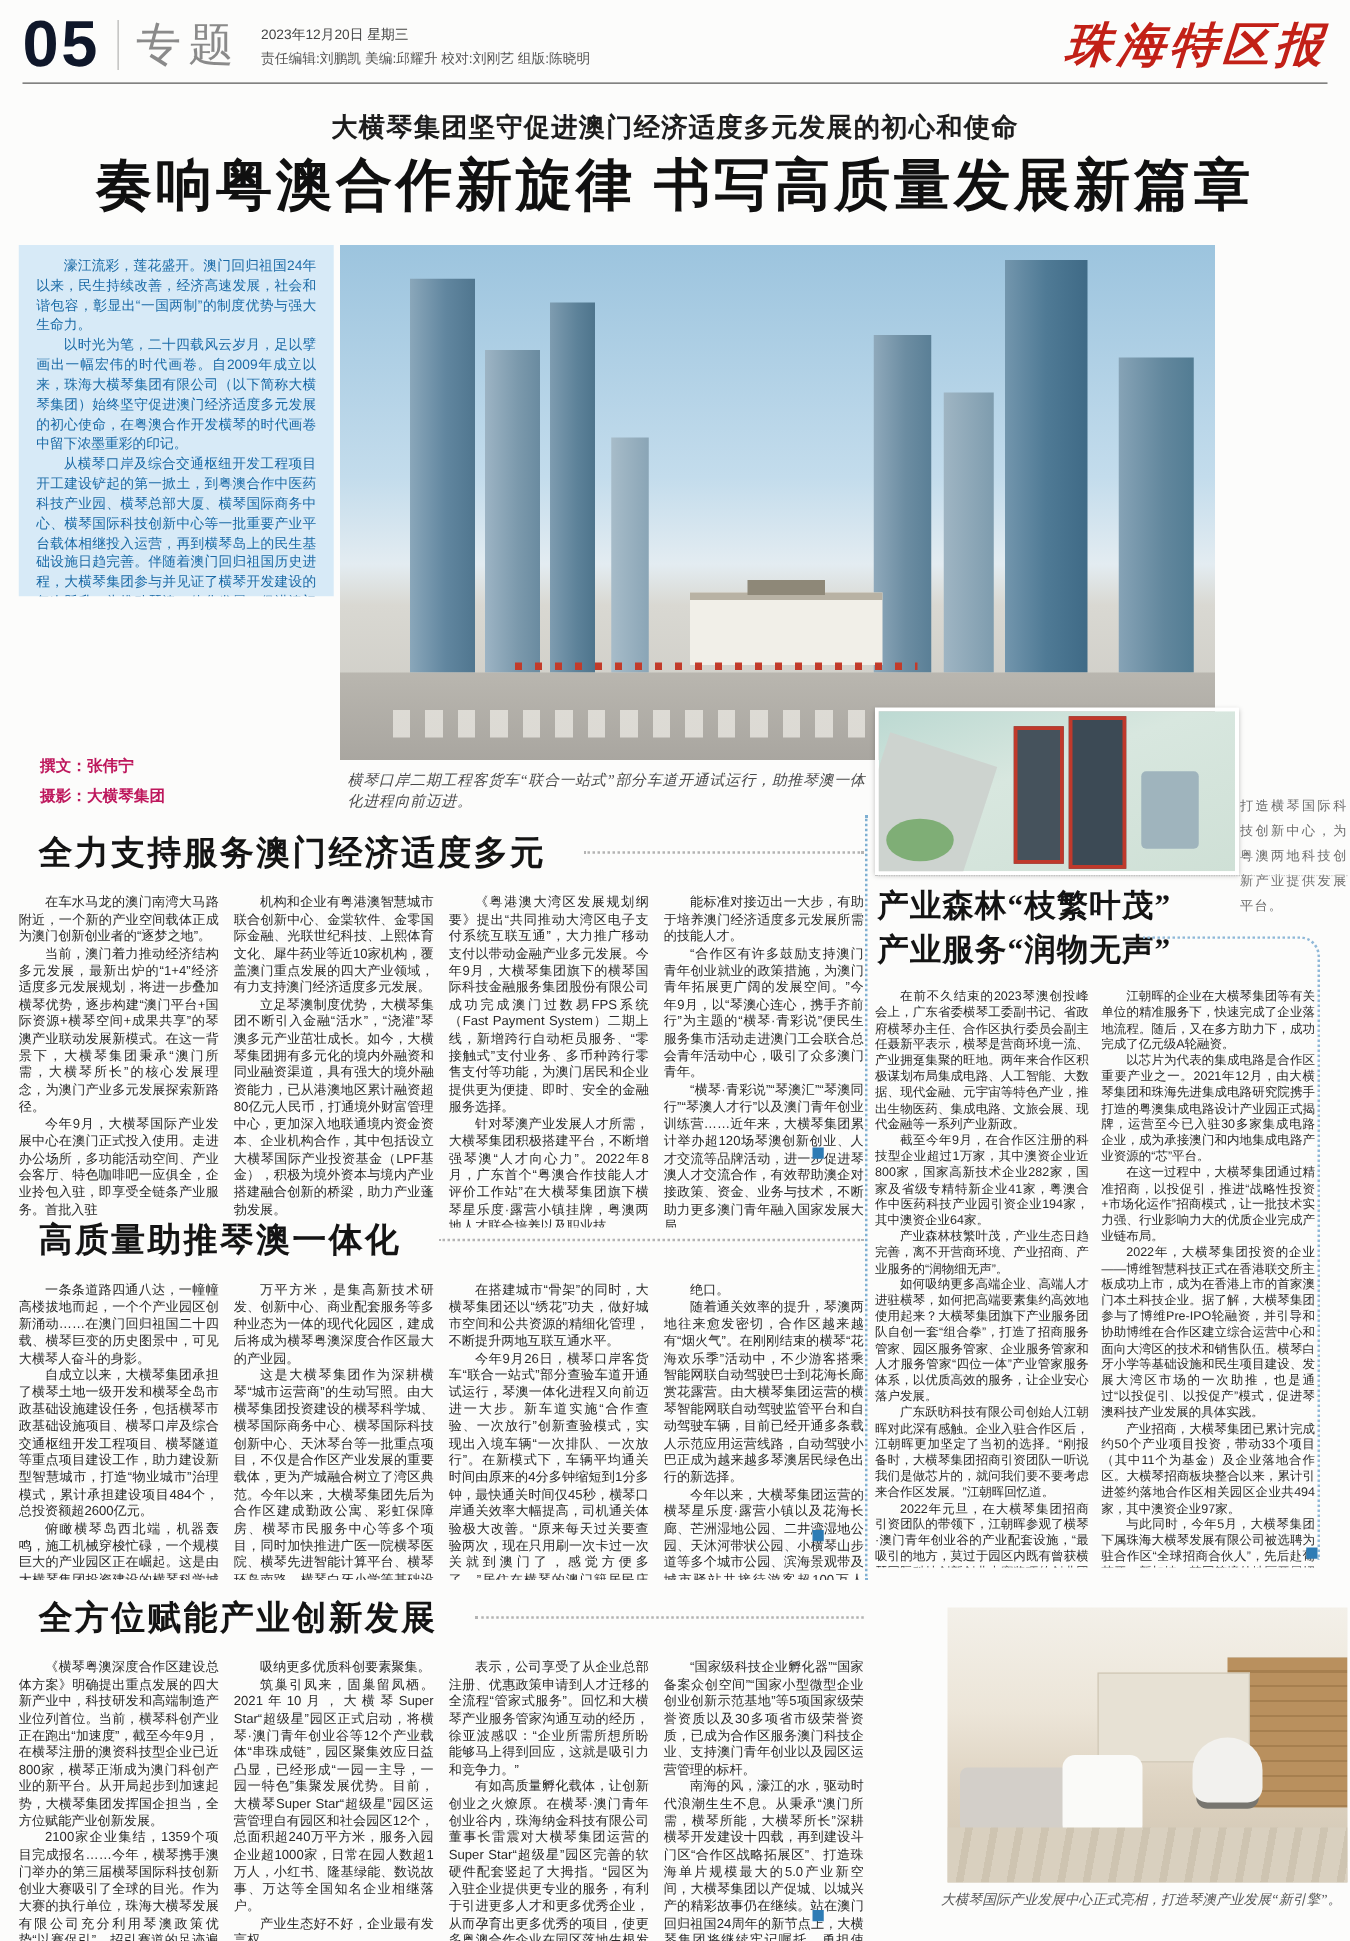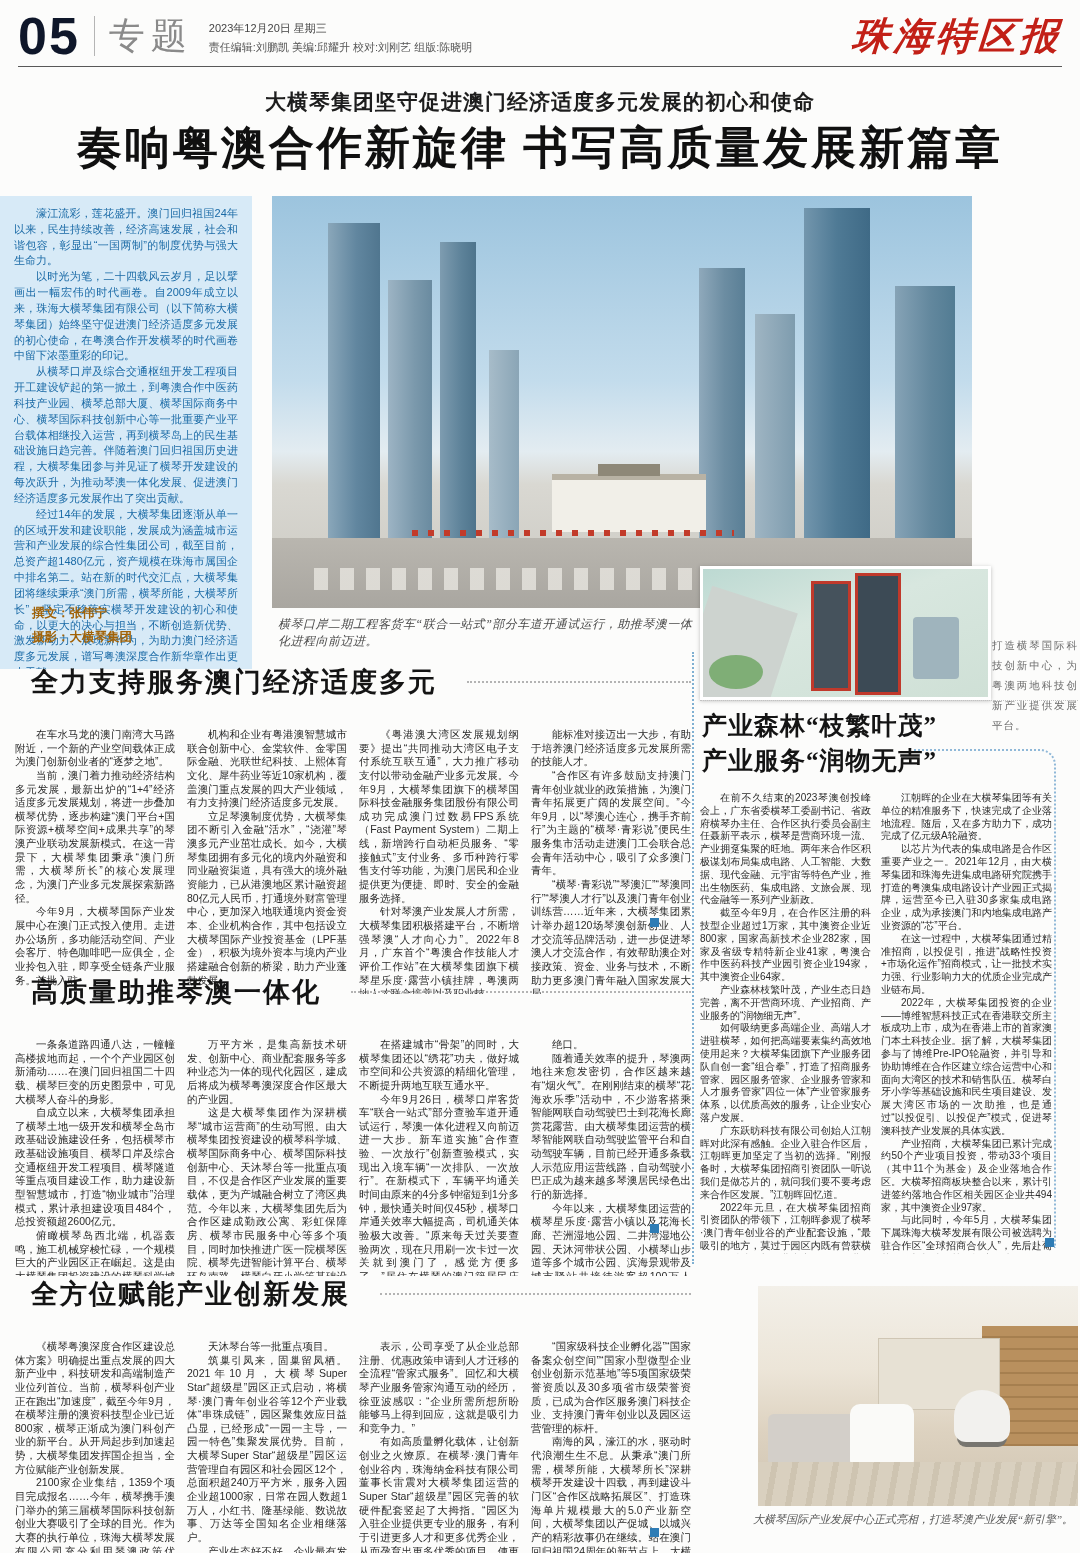--- a/index.html
+++ b/index.html
@@ -13,24 +13,24 @@
   .mast-info{margin-left:16px;font-size:11px;color:#555;line-height:1.7;padding-top:4px;}
   .mast-info .d{color:#444;}
   .paper-logo{margin-left:auto;font-family:"Liberation Serif",serif;font-style:italic;font-weight:900;
               font-size:38px;color:#c22017;letter-spacing:4px;transform:skewX(-4deg);}
   .mast-rule{position:absolute;left:18px;right:18px;top:66px;border-top:1.5px solid #595959;}
   
   .kicker{position:absolute;left:0;right:0;top:88px;text-align:center;font-size:21px;font-weight:700;color:#1d1d1d;letter-spacing:1px;}
   .main-headline{position:absolute;left:0;right:0;top:118px;text-align:center;font-family:"Liberation Serif",serif;
                  font-weight:900;font-size:45px;color:#101010;letter-spacing:3px;}
   
-  .lead-box{position:absolute;left:0;top:196px;width:252px;height:473px;background:#d7eaf7;
+  .lead-box{position:absolute;left:15px;top:196px;width:252px;height:281px;background:#d7eaf7;
             padding:10px 14px;box-sizing:border-box;overflow:hidden;}
   .lead-box .para{margin:0;text-indent:2em;font-size:11px;line-height:1.44;color:#1a6aa6;text-align:justify;}
-  .lead-credits{position:absolute;left:32px;top:602px;font-size:12.5px;font-weight:700;color:#a16207;line-height:1.9;}
+  .lead-credits{position:absolute;left:32px;top:602px;font-size:12.5px;font-weight:700;color:#be185d;line-height:1.9;}
   
   .main-photo{position:absolute;left:272px;top:196px;width:700px;height:412px;overflow:hidden;
               background:linear-gradient(180deg,#9cc4de 0%,#c3dcec 45%,#e3ecf1 62%,#d9d8d2 70%,#c9c7c0 100%);}
   .bldg{position:absolute;bottom:70px;}
   .photo-road{position:absolute;left:0;right:0;bottom:0;height:70px;background:linear-gradient(180deg,#b9b6af,#a9a6a0);}
   .cross{position:absolute;left:6%;bottom:18px;width:55%;height:22px;
          background:repeating-linear-gradient(90deg,#e8e6e0 0 14px,transparent 14px 26px);opacity:.8;}
   .lantern-row{position:absolute;left:20%;bottom:72px;width:46%;height:6px;
          background:repeating-linear-gradient(90deg,#c23b2a 0 6px,transparent 6px 16px);}
   .port-hall{position:absolute;left:40%;bottom:76px;width:22%;height:52px;background:#f1efe8;border-top:6px solid #b8b2a4;}
@@ -45,21 +45,21 @@
   .bottom-photo{position:absolute;left:758px;top:1286px;width:320px;height:220px;overflow:hidden;
                 background:linear-gradient(180deg,#f3f0e9 0%,#ece5d8 38%,#ddd2c0 66%,#cfc4b1 100%);}
   .bottom-caption{position:absolute;left:748px;top:1512px;width:330px;text-align:center;
                   font-family:"Liberation Serif",serif;font-style:italic;font-size:11px;color:#555;}
   
   .art{position:absolute;}
   .art-head{display:flex;align-items:center;}
   .art-head h2{margin:16px;font-family:"Liberation Serif",serif;font-weight:900;font-size:27px;color:#141414;
                letter-spacing:2px;white-space:nowrap;}
   .dotfill{flex:1;border-top:2px dotted #b3b3b3;margin-left:14px;}
-  .cols{display:flex;gap:12px;margin-top:12px;overflow:hidden;}
+  .cols{display:flex;gap:12px;overflow:hidden;}
   .col{flex:1;overflow:hidden;}
   .col .para{margin:0;text-indent:2em;font-size:10.5px;line-height:1.3;text-align:justify;color:#2a2a2a;}
   
   .rail-title{position:absolute;left:702px;top:708px;font-family:"Liberation Serif",serif;font-weight:900;
               font-size:25px;color:#141414;line-height:1.4;letter-spacing:1px;}
   .rail-deco{position:absolute;left:914px;top:749px;width:140px;height:497px;
              border-top:2px dotted #8fb8d8;border-right:2px dotted #8fb8d8;border-top-right-radius:16px;}
   .rail-toprule{position:absolute;left:700px;top:700px;width:378px;border-top:1.5px dotted #c2c2c2;}
   .rail-cols{position:absolute;left:700px;top:792px;width:352px;height:462px;display:flex;gap:10px;overflow:hidden;}
   .rail-cols .col .para{font-size:10px;line-height:1.28;}
@@ -186,21 +186,21 @@
     <div class="art-head">
       <h2>全方位赋能产业创新发展</h2>
       <div class="dotfill"></div>
     </div>
     <div class="cols" style="height:240px;">
       <div class="col">
           <p class="para">《横琴粤澳深度合作区建设总体方案》明确提出重点发展的四大新产业中，科技研发和高端制造产业位列首位。当前，横琴科创产业正在跑出“加速度”，截至今年9月，在横琴注册的澳资科技型企业已近800家，横琴正渐成为澳门科创产业的新平台。从开局起步到加速起势，大横琴集团发挥国企担当，全方位赋能产业创新发展。</p>
           <p class="para">2100家企业集结，1359个项目完成报名……今年，横琴携手澳门举办的第三届横琴国际科技创新创业大赛吸引了全球的目光。作为大赛的执行单位，珠海大横琴发展有限公司充分利用琴澳政策优势“以赛促引”，招引赛道的足迹遍布海内外，积极引导“澳门研发+横琴转化”模式落地，</p>
         </div>
       <div class="col">
-          <p class="para">天沐琴台等一批重点项目。</p>
+          <p class="para">吸纳更多优质科创要素聚集。</p>
           <p class="para">筑巢引凤来，固巢留凤栖。2021年10月，大横琴Super Star“超级星”园区正式启动，将横琴·澳门青年创业谷等12个产业载体“串珠成链”，园区聚集效应日益凸显，已经形成“一园一主导，一园一特色”集聚发展优势。目前，大横琴Super Star“超级星”园区运营管理自有园区和社会园区12个，总面积超240万平方米，服务入园企业超1000家，日常在园人数超1万人，小红书、隆基绿能、数说故事、万达等全国知名企业相继落户。</p>
           <p class="para">产业生态好不好，企业最有发言权。</p>
           <p class="para">2021年7月，互联网企业数说故事将大湾区总部落到了横琴。该公司创始人兼CEO徐亚波</p>
         </div>
       <div class="col">
           <p class="para">表示，公司享受了从企业总部注册、优惠政策申请到人才迁移的全流程“管家式服务”。回忆和大横琴产业服务管家沟通互动的经历，徐亚波感叹：“企业所需所想所盼能够马上得到回应，这就是吸引力和竞争力。”</p>
           <p class="para">有如高质量孵化载体，让创新创业之火燎原。在横琴·澳门青年创业谷内，珠海纳金科技有限公司董事长雷震对大横琴集团运营的Super Star“超级星”园区完善的软硬件配套竖起了大拇指。“园区为入驻企业提供更专业的服务，有利于引进更多人才和更多优秀企业，从而孕育出更多优秀的项目，使更多粤澳合作企业在园区落地生根发芽。”</p>
         </div>
       <div class="col">
           <p class="para">“国家级科技企业孵化器”“国家备案众创空间”“国家小型微型企业创业创新示范基地”等5项国家级荣誉资质以及30多项省市级荣誉资质，已成为合作区服务澳门科技企业、支持澳门青年创业以及园区运营管理的标杆。</p>

